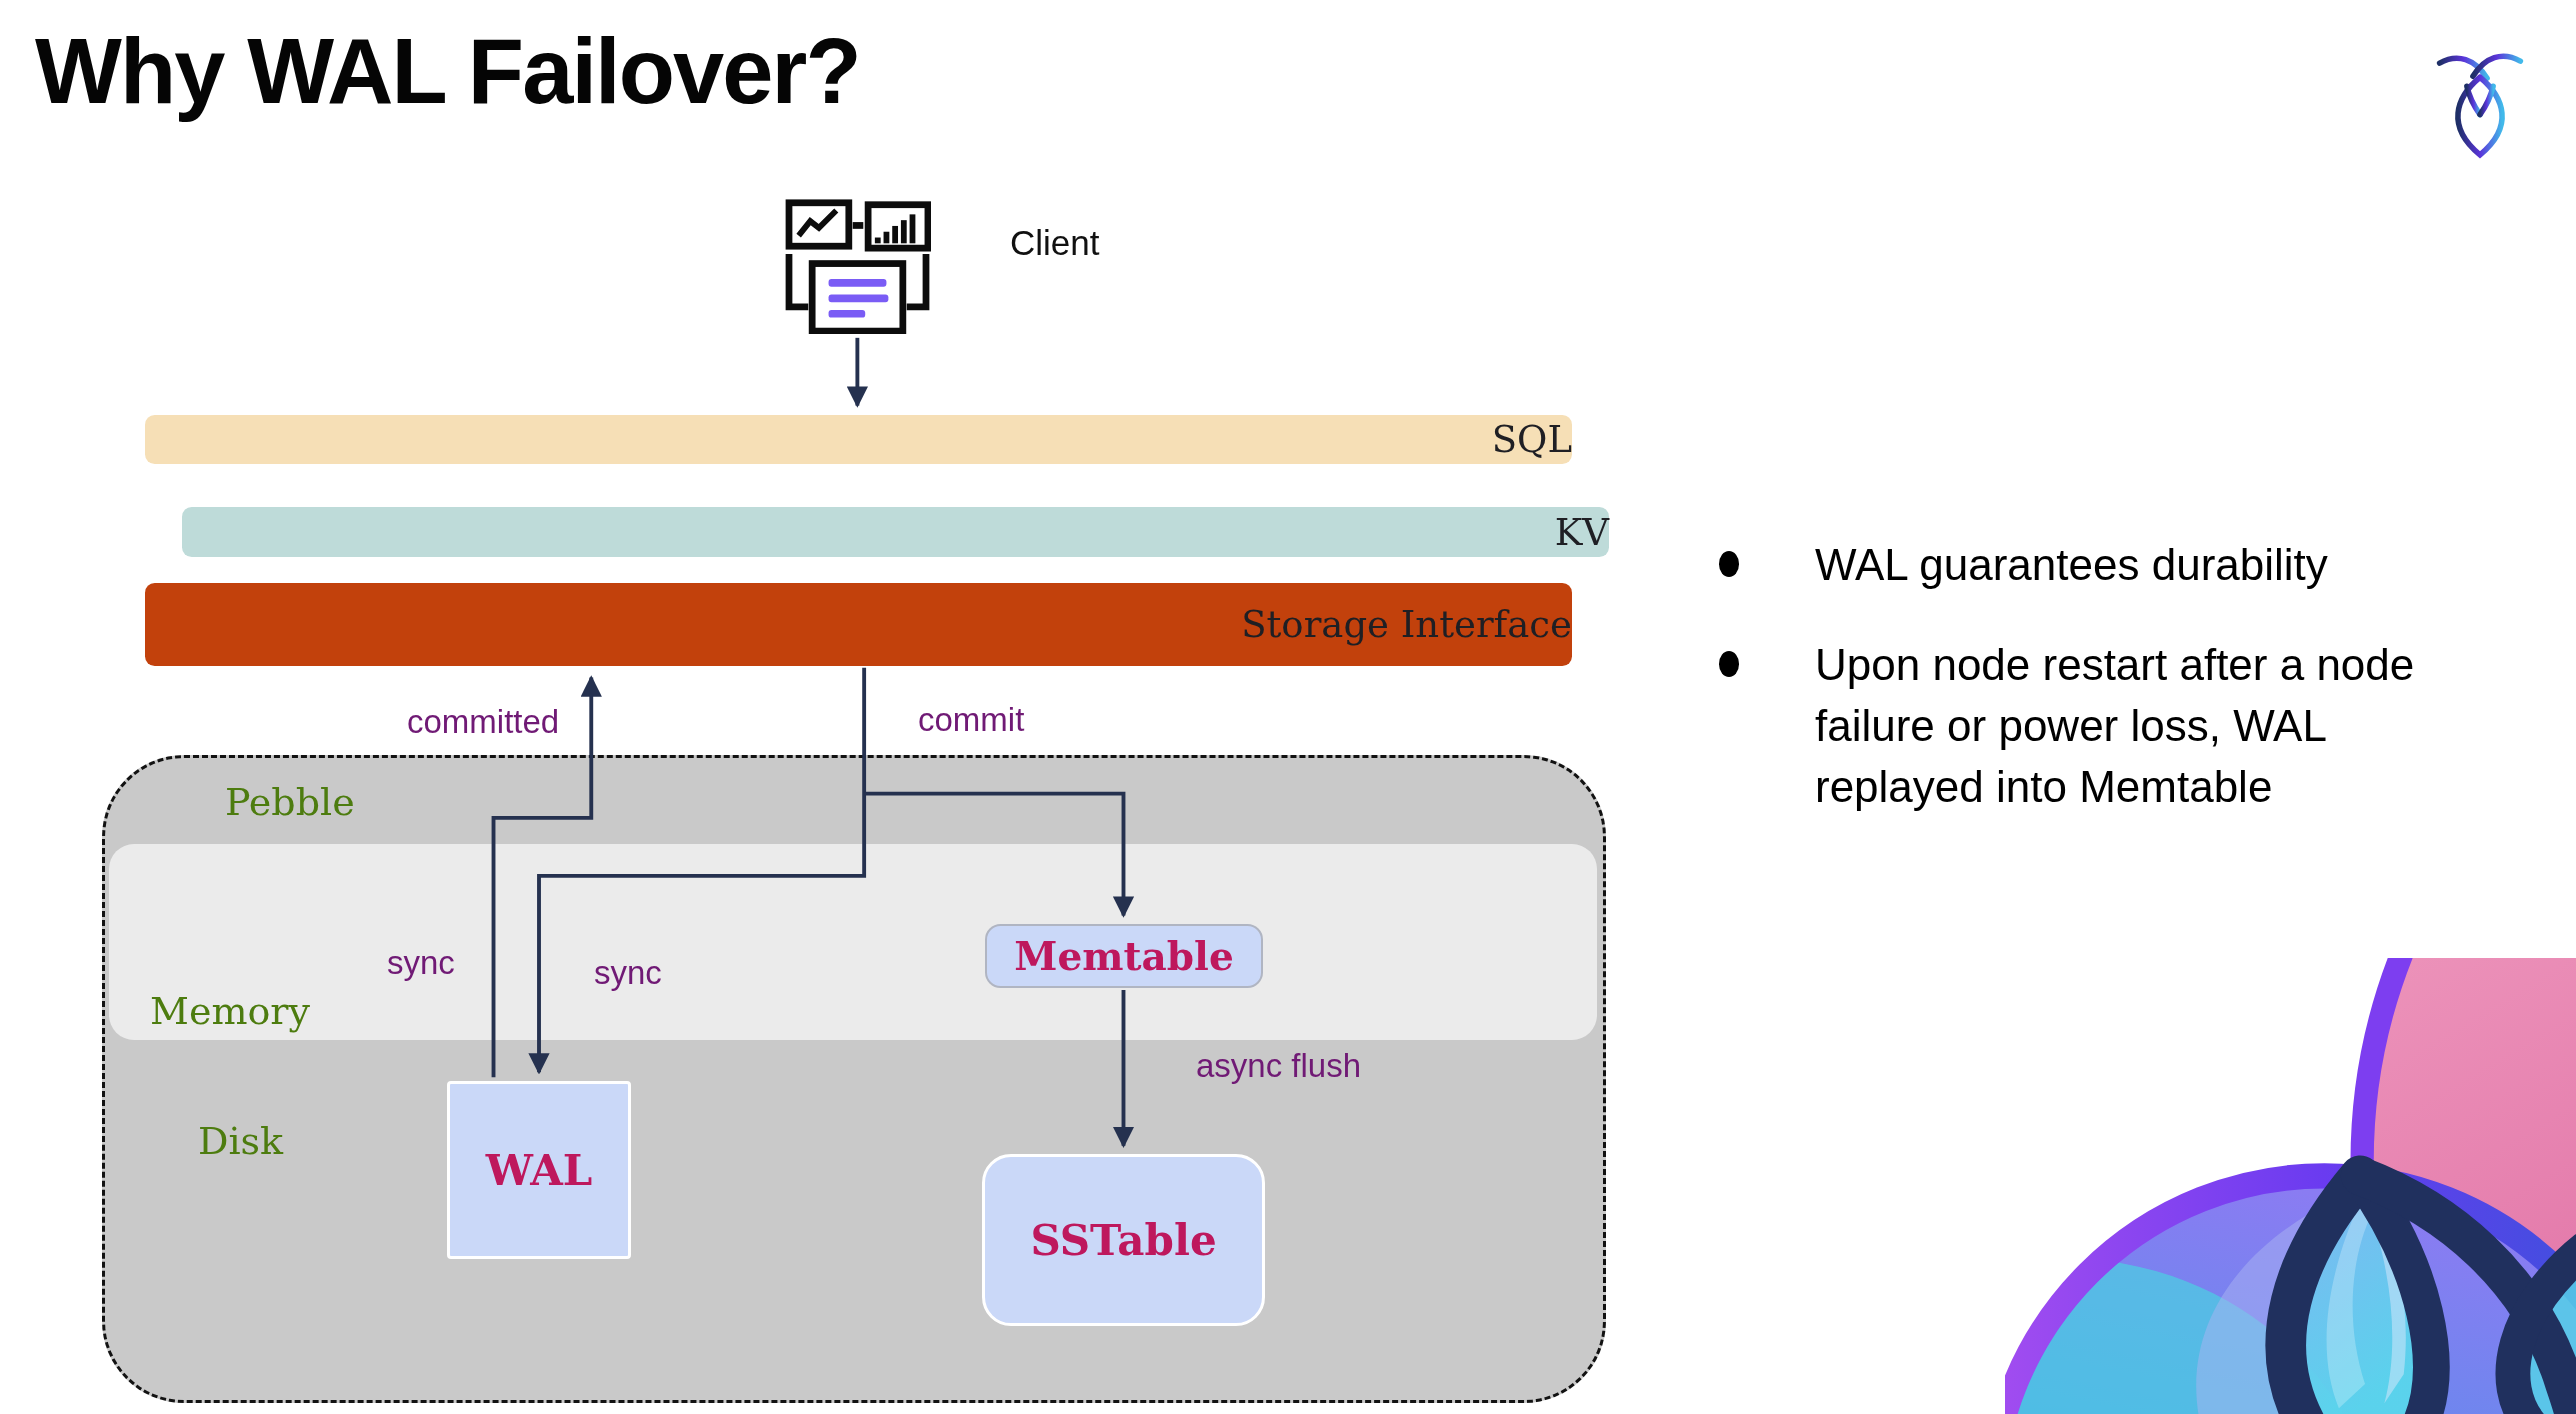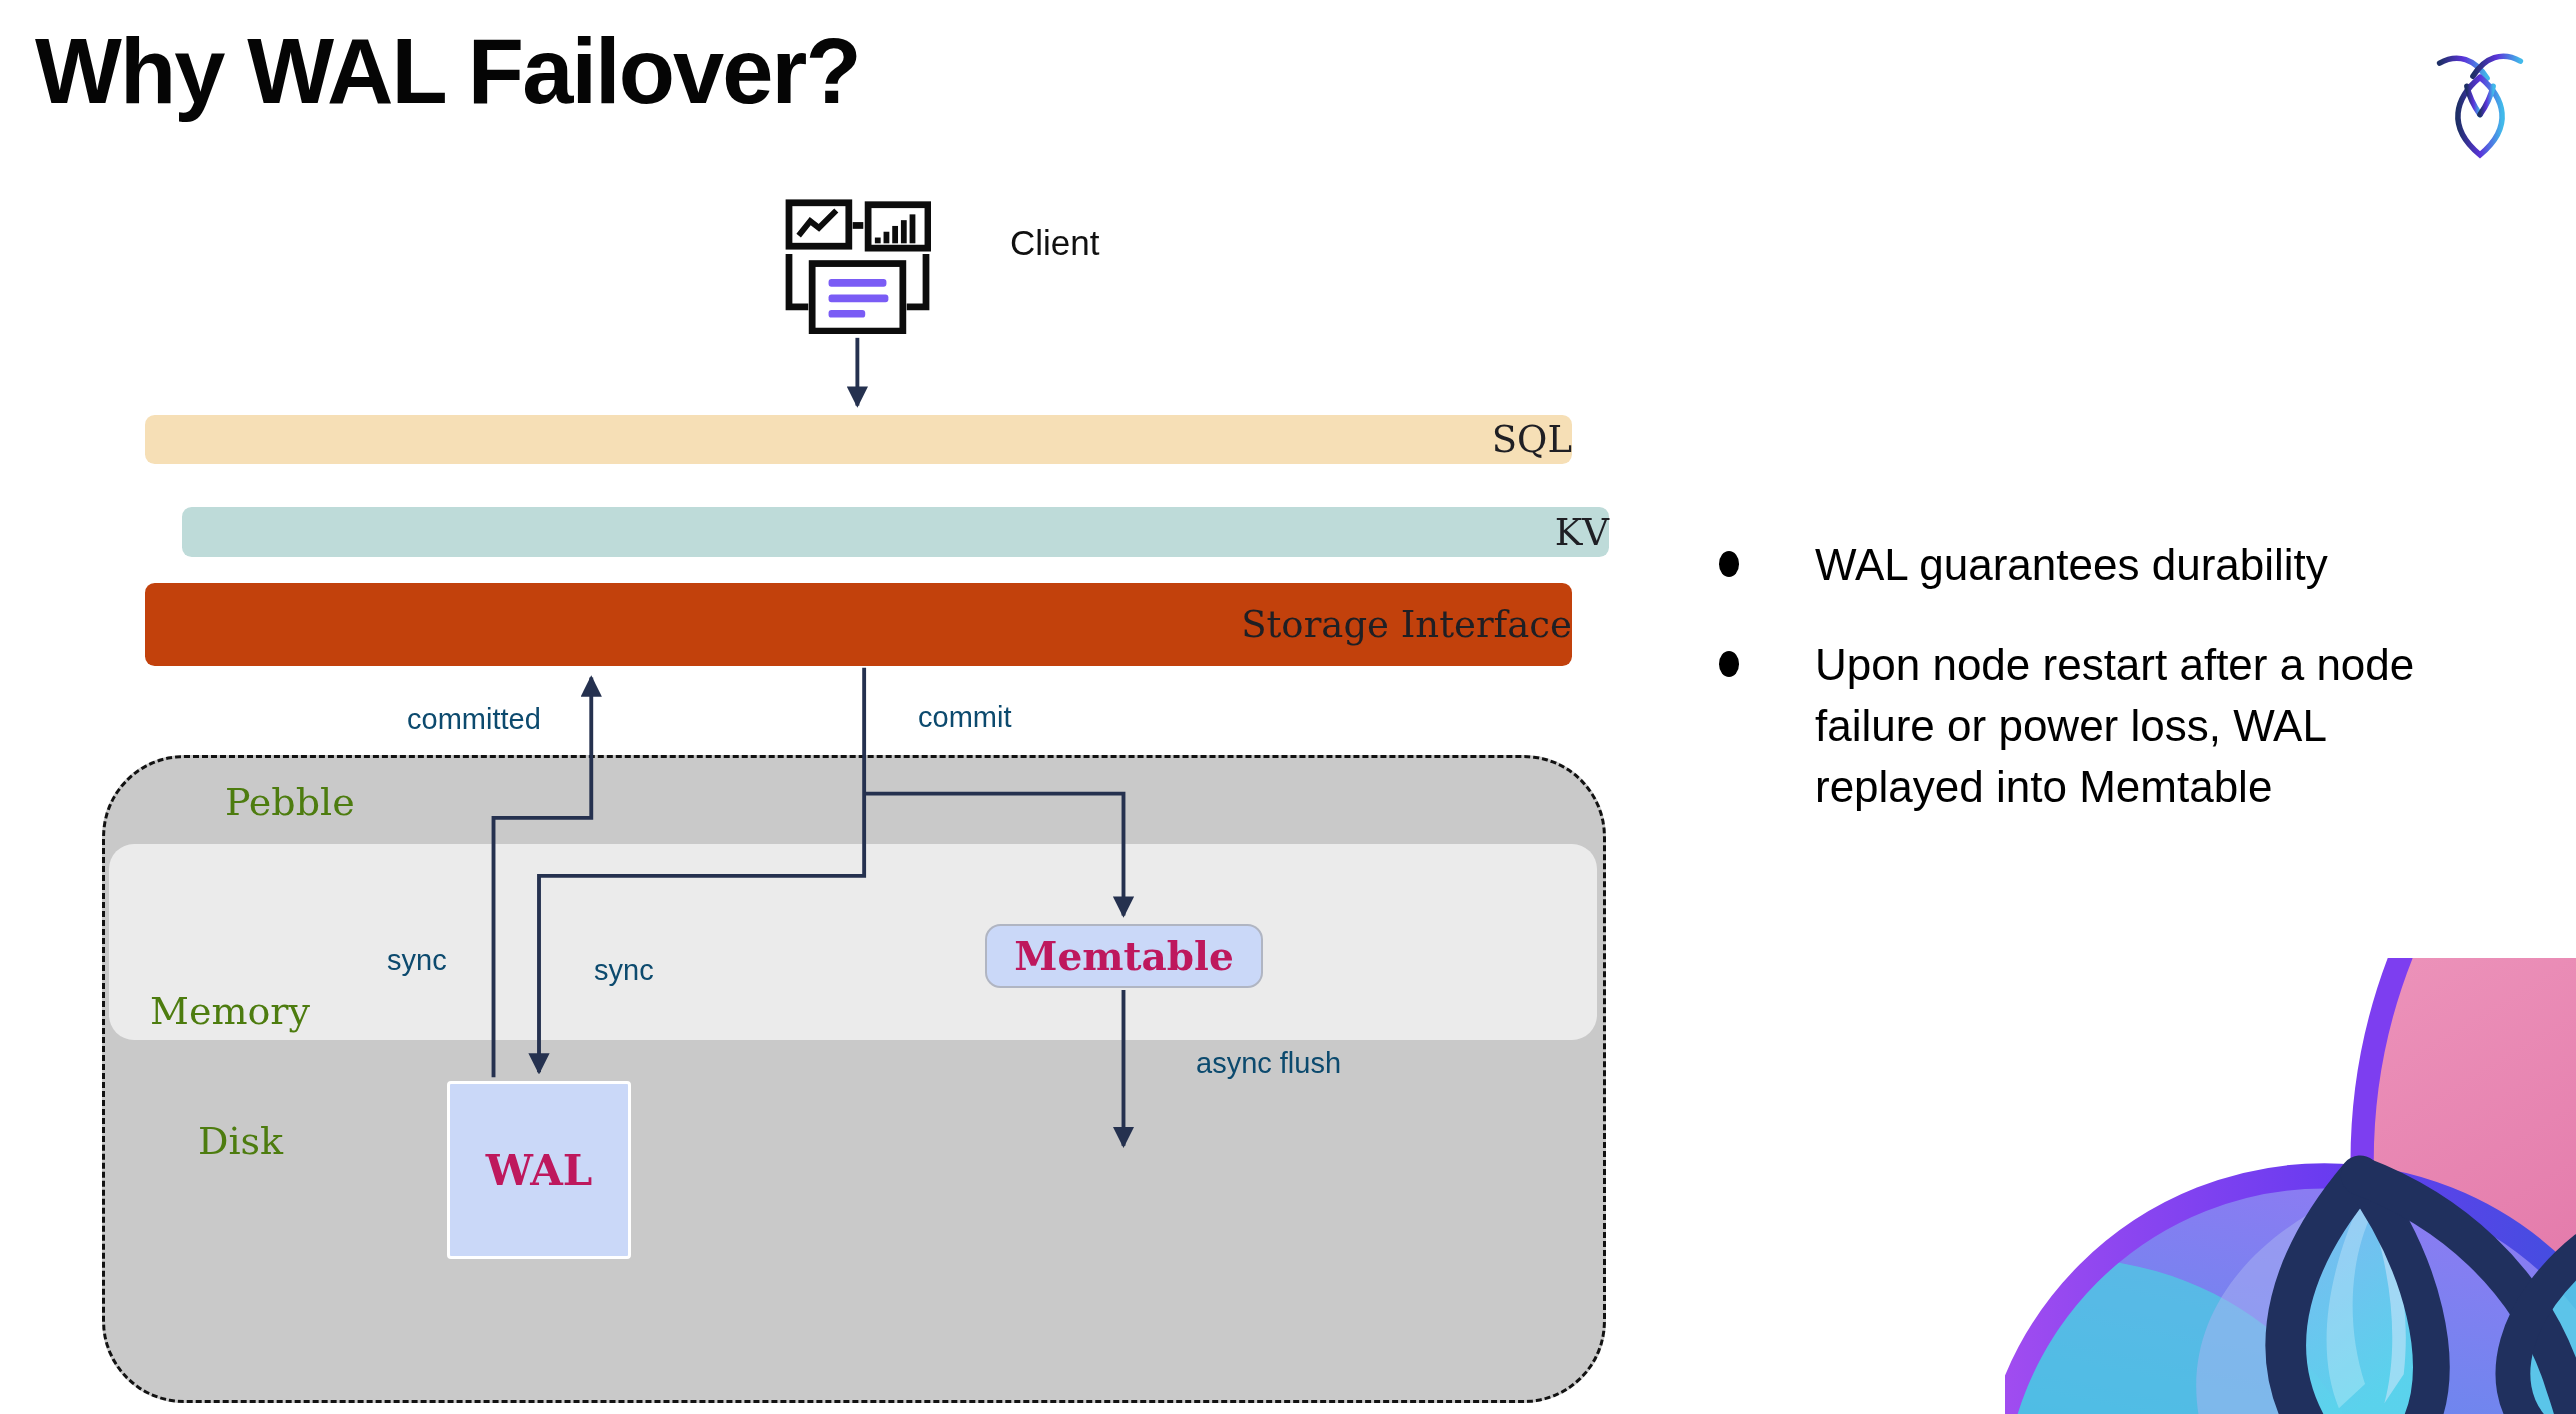--- a/index.html
+++ b/index.html
@@ -31,21 +31,21 @@
   .lbl-disk{left:198px;top:1119px;}
 
   
   .node{display:flex;align-items:center;justify-content:center;background:#cad8f8;
         font-family:"DejaVu Serif","Liberation Serif",serif;font-weight:700;color:#be185d;box-sizing:border-box;}
   .node-wal{left:447px;top:1081px;width:184px;height:178px;border:3.9px solid #ffffff;border-radius:4px;font-size:42px;}
   .node-memtable{left:985px;top:924px;width:278px;height:64px;border:2.9px solid #b0b5c2;border-radius:15.5px;font-size:39px;}
   .node-sstable{left:982px;top:1154px;width:283px;height:172px;border:3.9px solid #ffffff;border-radius:29px;font-size:42px;}
 
   
-  .edge-label{font-size:29px;color:#0c4a6e;white-space:nowrap;}
+  .edge-label{font-size:33px;color:#701a75;white-space:nowrap;}
   .lbl-committed{left:407px;top:703px;}
   .lbl-commit{left:918px;top:701px;}
   .lbl-sync-left{left:387px;top:944px;}
   .lbl-sync-right{left:594px;top:954px;}
   .lbl-async{left:1196px;top:1047px;}
 
   
   .bullets{left:1711px;top:534px;width:704px;}
   .bullet{position:relative;padding-left:104px;font-size:44px;line-height:61px;color:#000;}
   .bullet + .bullet{margin-top:39px;}
@@ -121,20 +121,23 @@
   <div class="abs memory-band"></div>
   <div class="abs zone-label lbl-pebble">Pebble</div>
   <div class="abs zone-label lbl-memory">Memory</div>
   <div class="abs zone-label lbl-disk">Disk</div>
 
   <div class="abs node node-wal">
     <span>WAL</span>
   </div>
   <div class="abs node node-memtable">
     <span>Memtable</span>
+  </div>
+  <div class="abs node node-sstable">
+    <span>SSTable</span>
   </div>
 
   <svg class="abs arrows" width="2576" height="1415" viewBox="0 0 2662 1462">
     <defs>
       <marker id="arr" viewBox="0 0 10 10" refX="9" refY="5" markerWidth="5.5" markerHeight="5.5" orient="auto-start-reverse">
         <path d="M 0 0 L 10 5 L 0 10 z" fill="#25314f"></path>
       </marker>
     </defs>
     <g stroke="#25314f" stroke-width="4" fill="none">
       <path d="M 886,349 L 886,419" marker-end="url(#arr)"></path>

